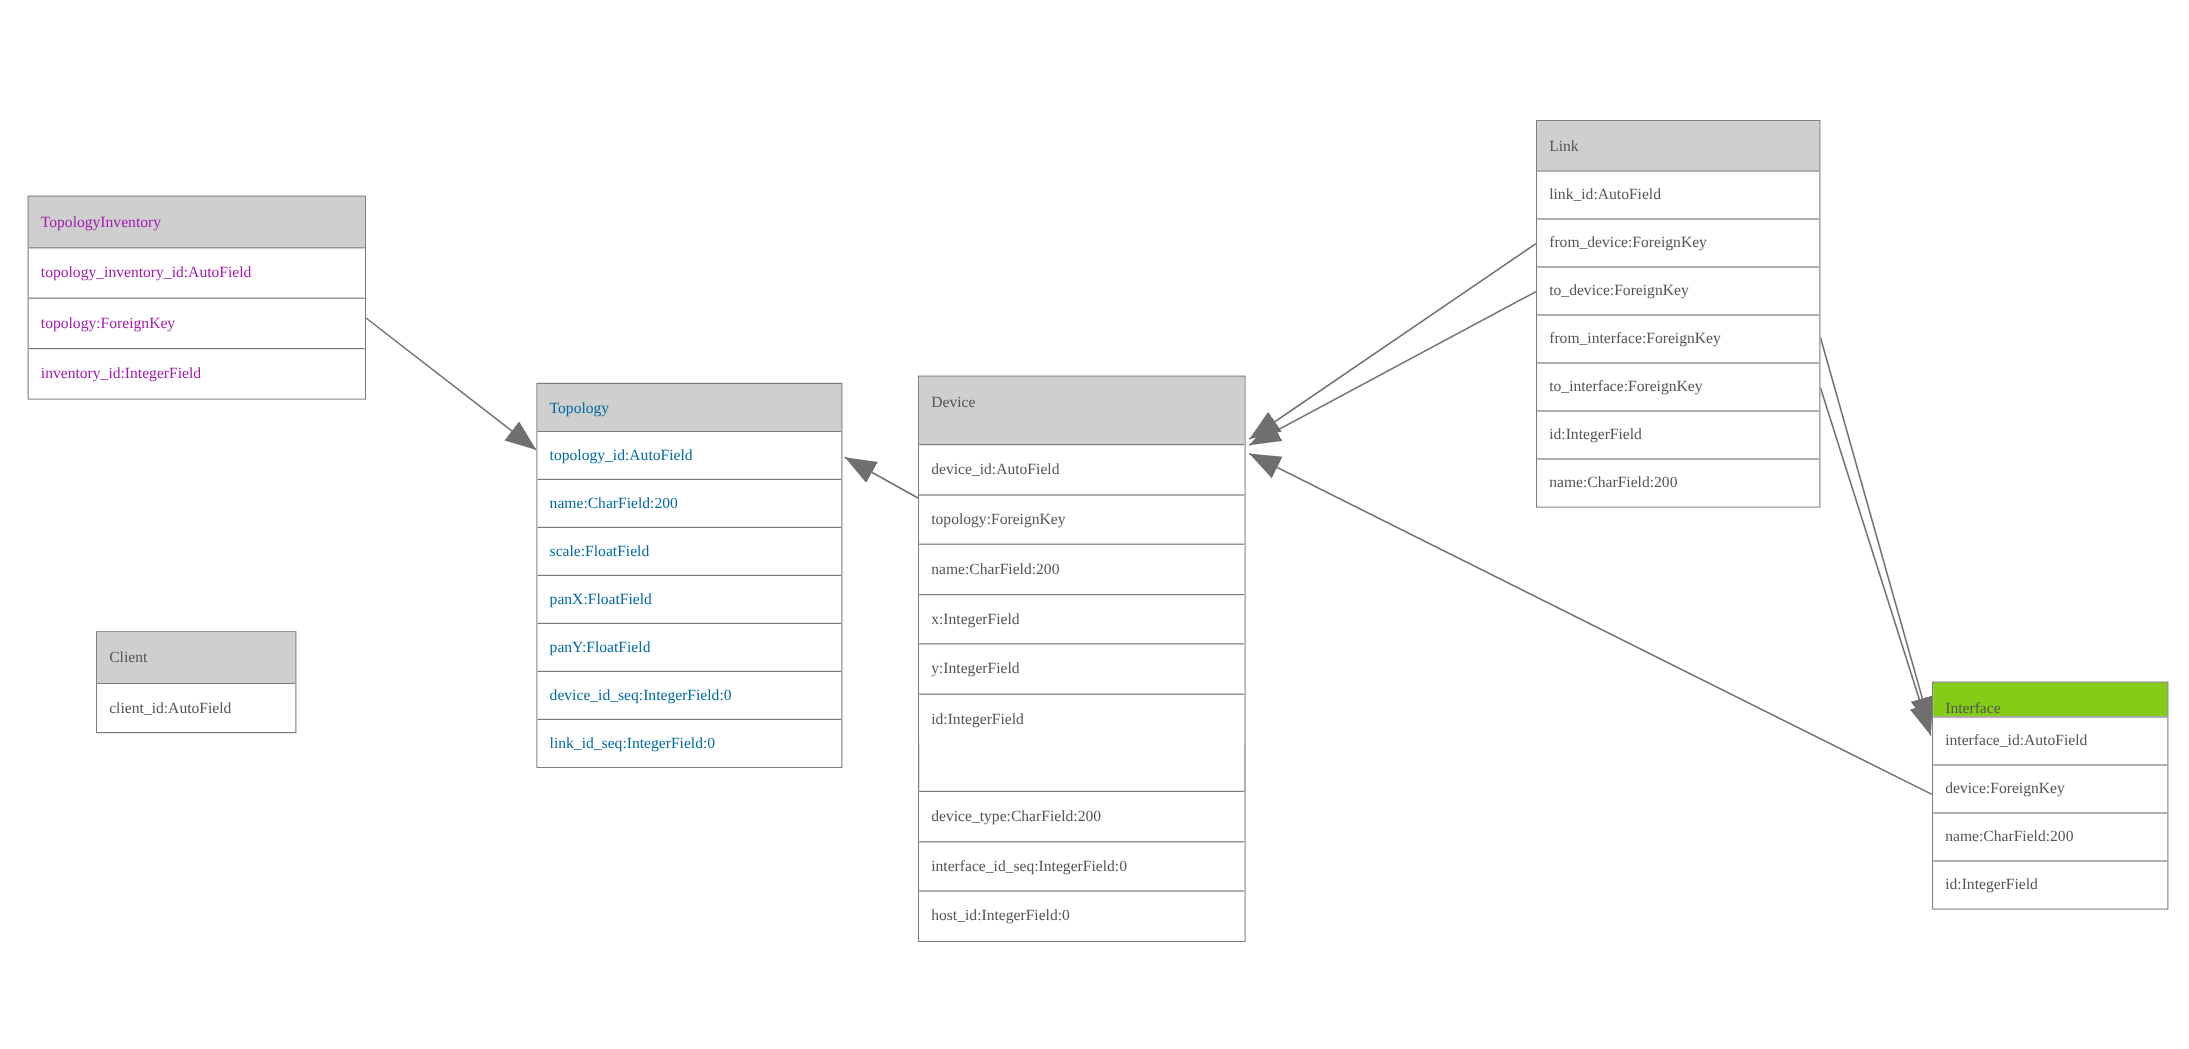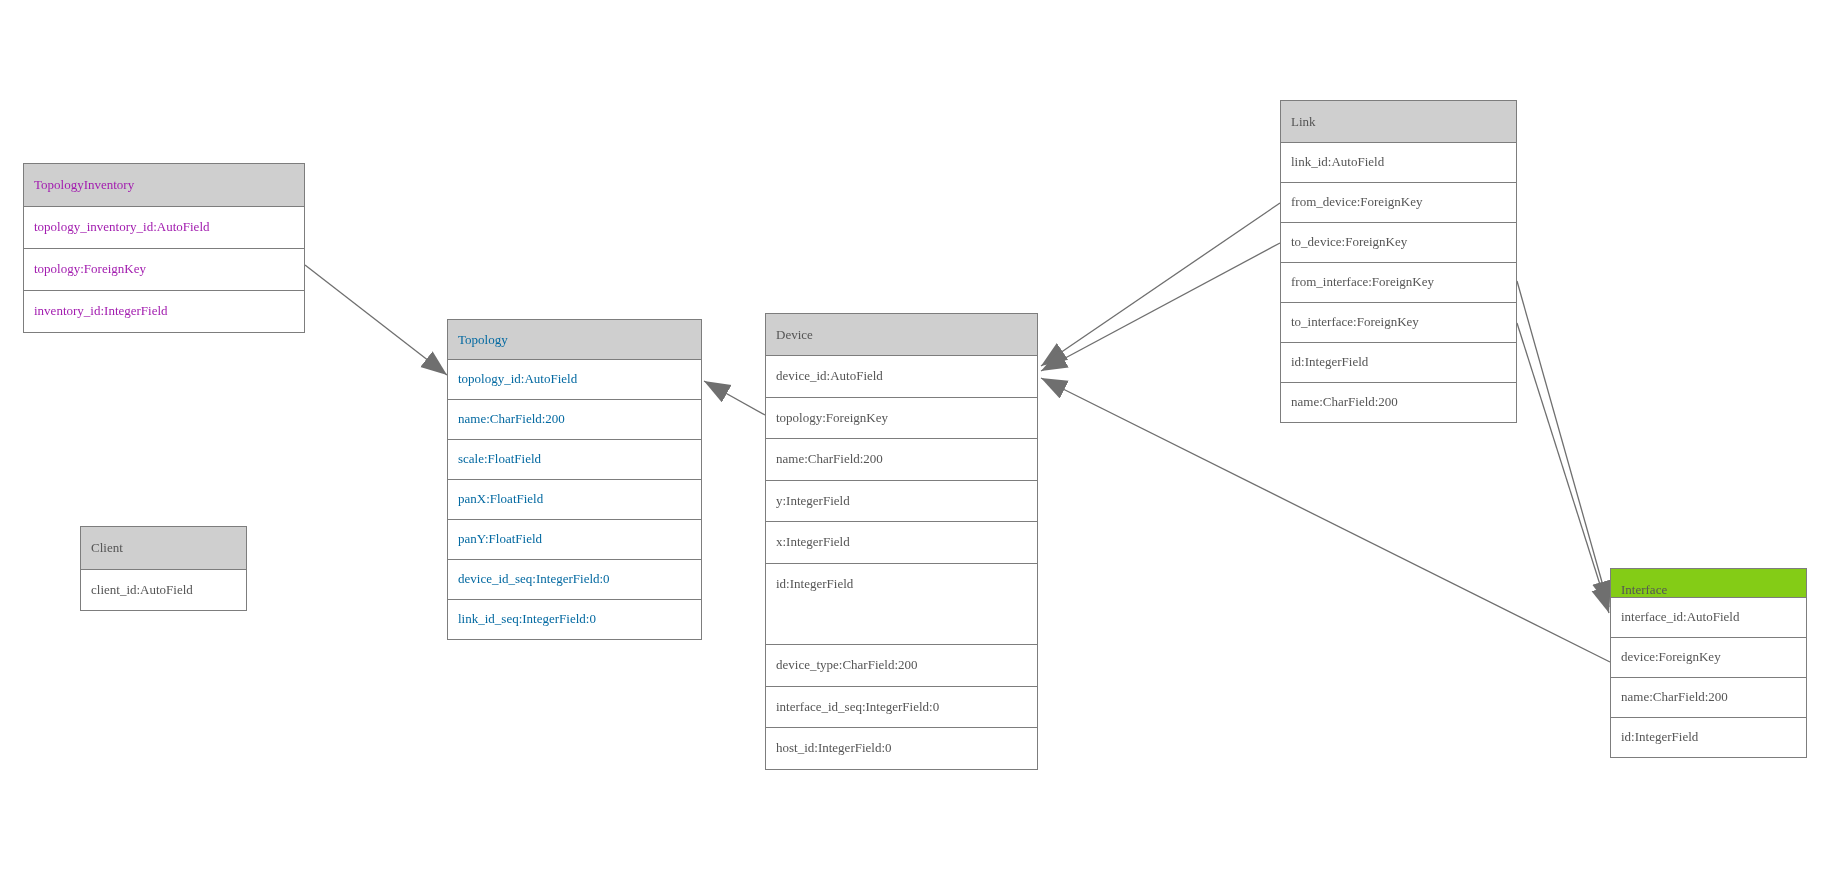--- a/index.html
+++ b/index.html
@@ -81,26 +81,26 @@
       <div class="entity-row" style="height: 40px; line-height: 38px; border-top-color: rgb(125, 125, 125);">panX:FloatField</div>
       <div class="entity-row" style="height: 40px; line-height: 38px; border-top-color: rgb(125, 125, 125);">panY:FloatField</div>
       <div class="entity-row" style="height: 40px; line-height: 38px; border-top-color: rgb(125, 125, 125);">device_id_seq:IntegerField:0</div>
       <div class="entity-row" style="height: 40px; line-height: 38px; border-top-color: rgb(125, 125, 125);">link_id_seq:IntegerField:0</div>
     </div>
     <div class="entity" style="left: 80px; top: 526px; width: 167px; border-color: rgb(125, 125, 125); color: rgb(85, 85, 85);">
       <div class="entity-header" style="height: 42px; line-height: 42px; background: rgb(207, 207, 207);">Client</div>
       <div class="entity-row" style="height: 41px; line-height: 39px; border-top-color: rgb(125, 125, 125);">client_id:AutoField</div>
     </div>
     <div class="entity" style="left: 765px; top: 313px; width: 273px; border-color: rgb(125, 125, 125); color: rgb(85, 85, 85);">
-      <div class="entity-header" style="height: 41px; line-height: 41px; background: rgb(207, 207, 207);">Device</div>
+      <div class="entity-header" style="height: 56px; line-height: 41px; background: rgb(207, 207, 207);">Device</div>
       <div class="entity-row" style="height: 41.5px; line-height: 39.5px; border-top-color: rgb(125, 125, 125);">device_id:AutoField</div>
       <div class="entity-row" style="height: 41.5px; line-height: 39.5px; border-top-color: rgb(125, 125, 125);">topology:ForeignKey</div>
       <div class="entity-row" style="height: 41.5px; line-height: 39.5px; border-top-color: rgb(125, 125, 125);">name:CharField:200</div>
+      <div class="entity-row" style="height: 41.5px; line-height: 39.5px; border-top-color: rgb(125, 125, 125);">x:IntegerField</div>
       <div class="entity-row" style="height: 41.5px; line-height: 39.5px; border-top-color: rgb(125, 125, 125);">y:IntegerField</div>
-      <div class="entity-row" style="height: 41.5px; line-height: 39.5px; border-top-color: rgb(125, 125, 125);">x:IntegerField</div>
       <div class="entity-row" style="height: 41.5px; line-height: 39.5px; border-top-color: rgb(125, 125, 125);">id:IntegerField</div>
       <div class="entity-row" style="height: 41.5px; line-height: 39.5px; border-top-color: rgb(125, 125, 125); margin-top: 40px;">device_type:CharField:200</div>
       <div class="entity-row" style="height: 41.5px; line-height: 39.5px; border-top-color: rgb(125, 125, 125);">interface_id_seq:IntegerField:0</div>
       <div class="entity-row" style="height: 41.5px; line-height: 39.5px; border-top-color: rgb(125, 125, 125);">host_id:IntegerField:0</div>
     </div>
     <div class="entity" style="left: 1280px; top: 100px; width: 237px; border-color: rgb(125, 125, 125); color: rgb(85, 85, 85);">
       <div class="entity-header" style="height: 41px; line-height: 41px; background: rgb(207, 207, 207);">Link</div>
       <div class="entity-row" style="height: 40px; line-height: 38px; border-top-color: rgb(125, 125, 125);">link_id:AutoField</div>
       <div class="entity-row" style="height: 40px; line-height: 38px; border-top-color: rgb(125, 125, 125);">from_device:ForeignKey</div>
       <div class="entity-row" style="height: 40px; line-height: 38px; border-top-color: rgb(125, 125, 125);">to_device:ForeignKey</div>

